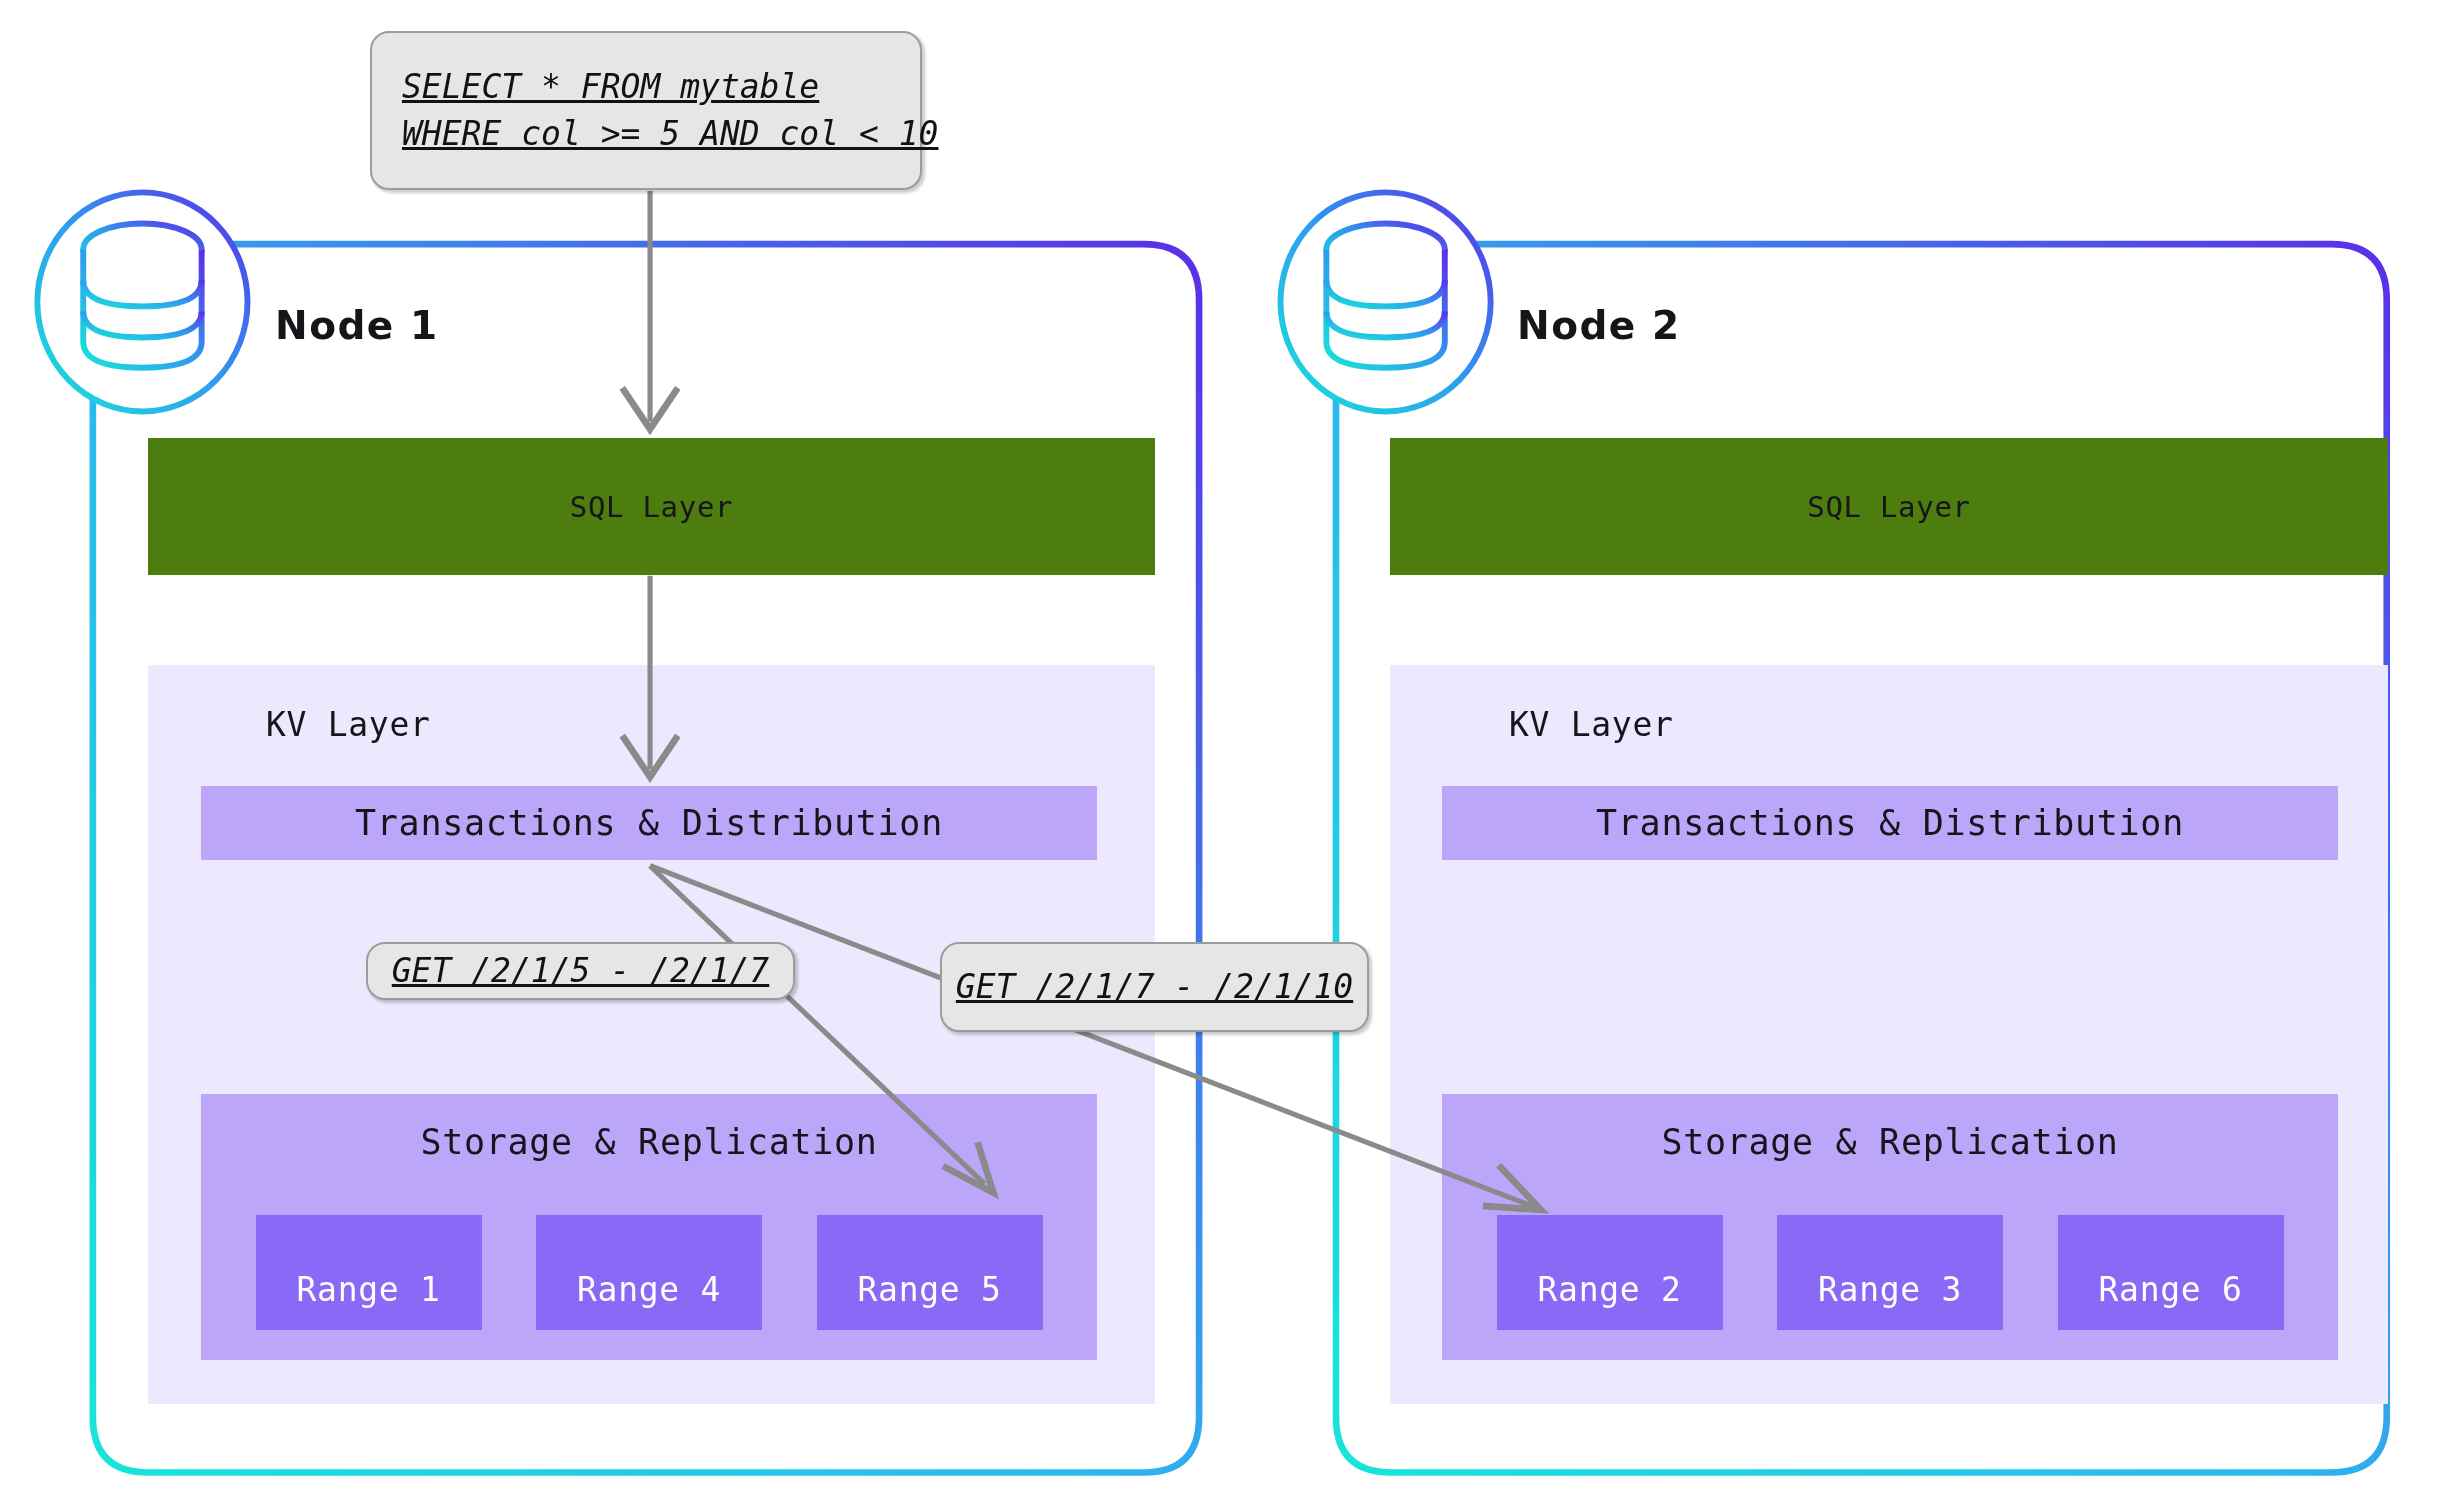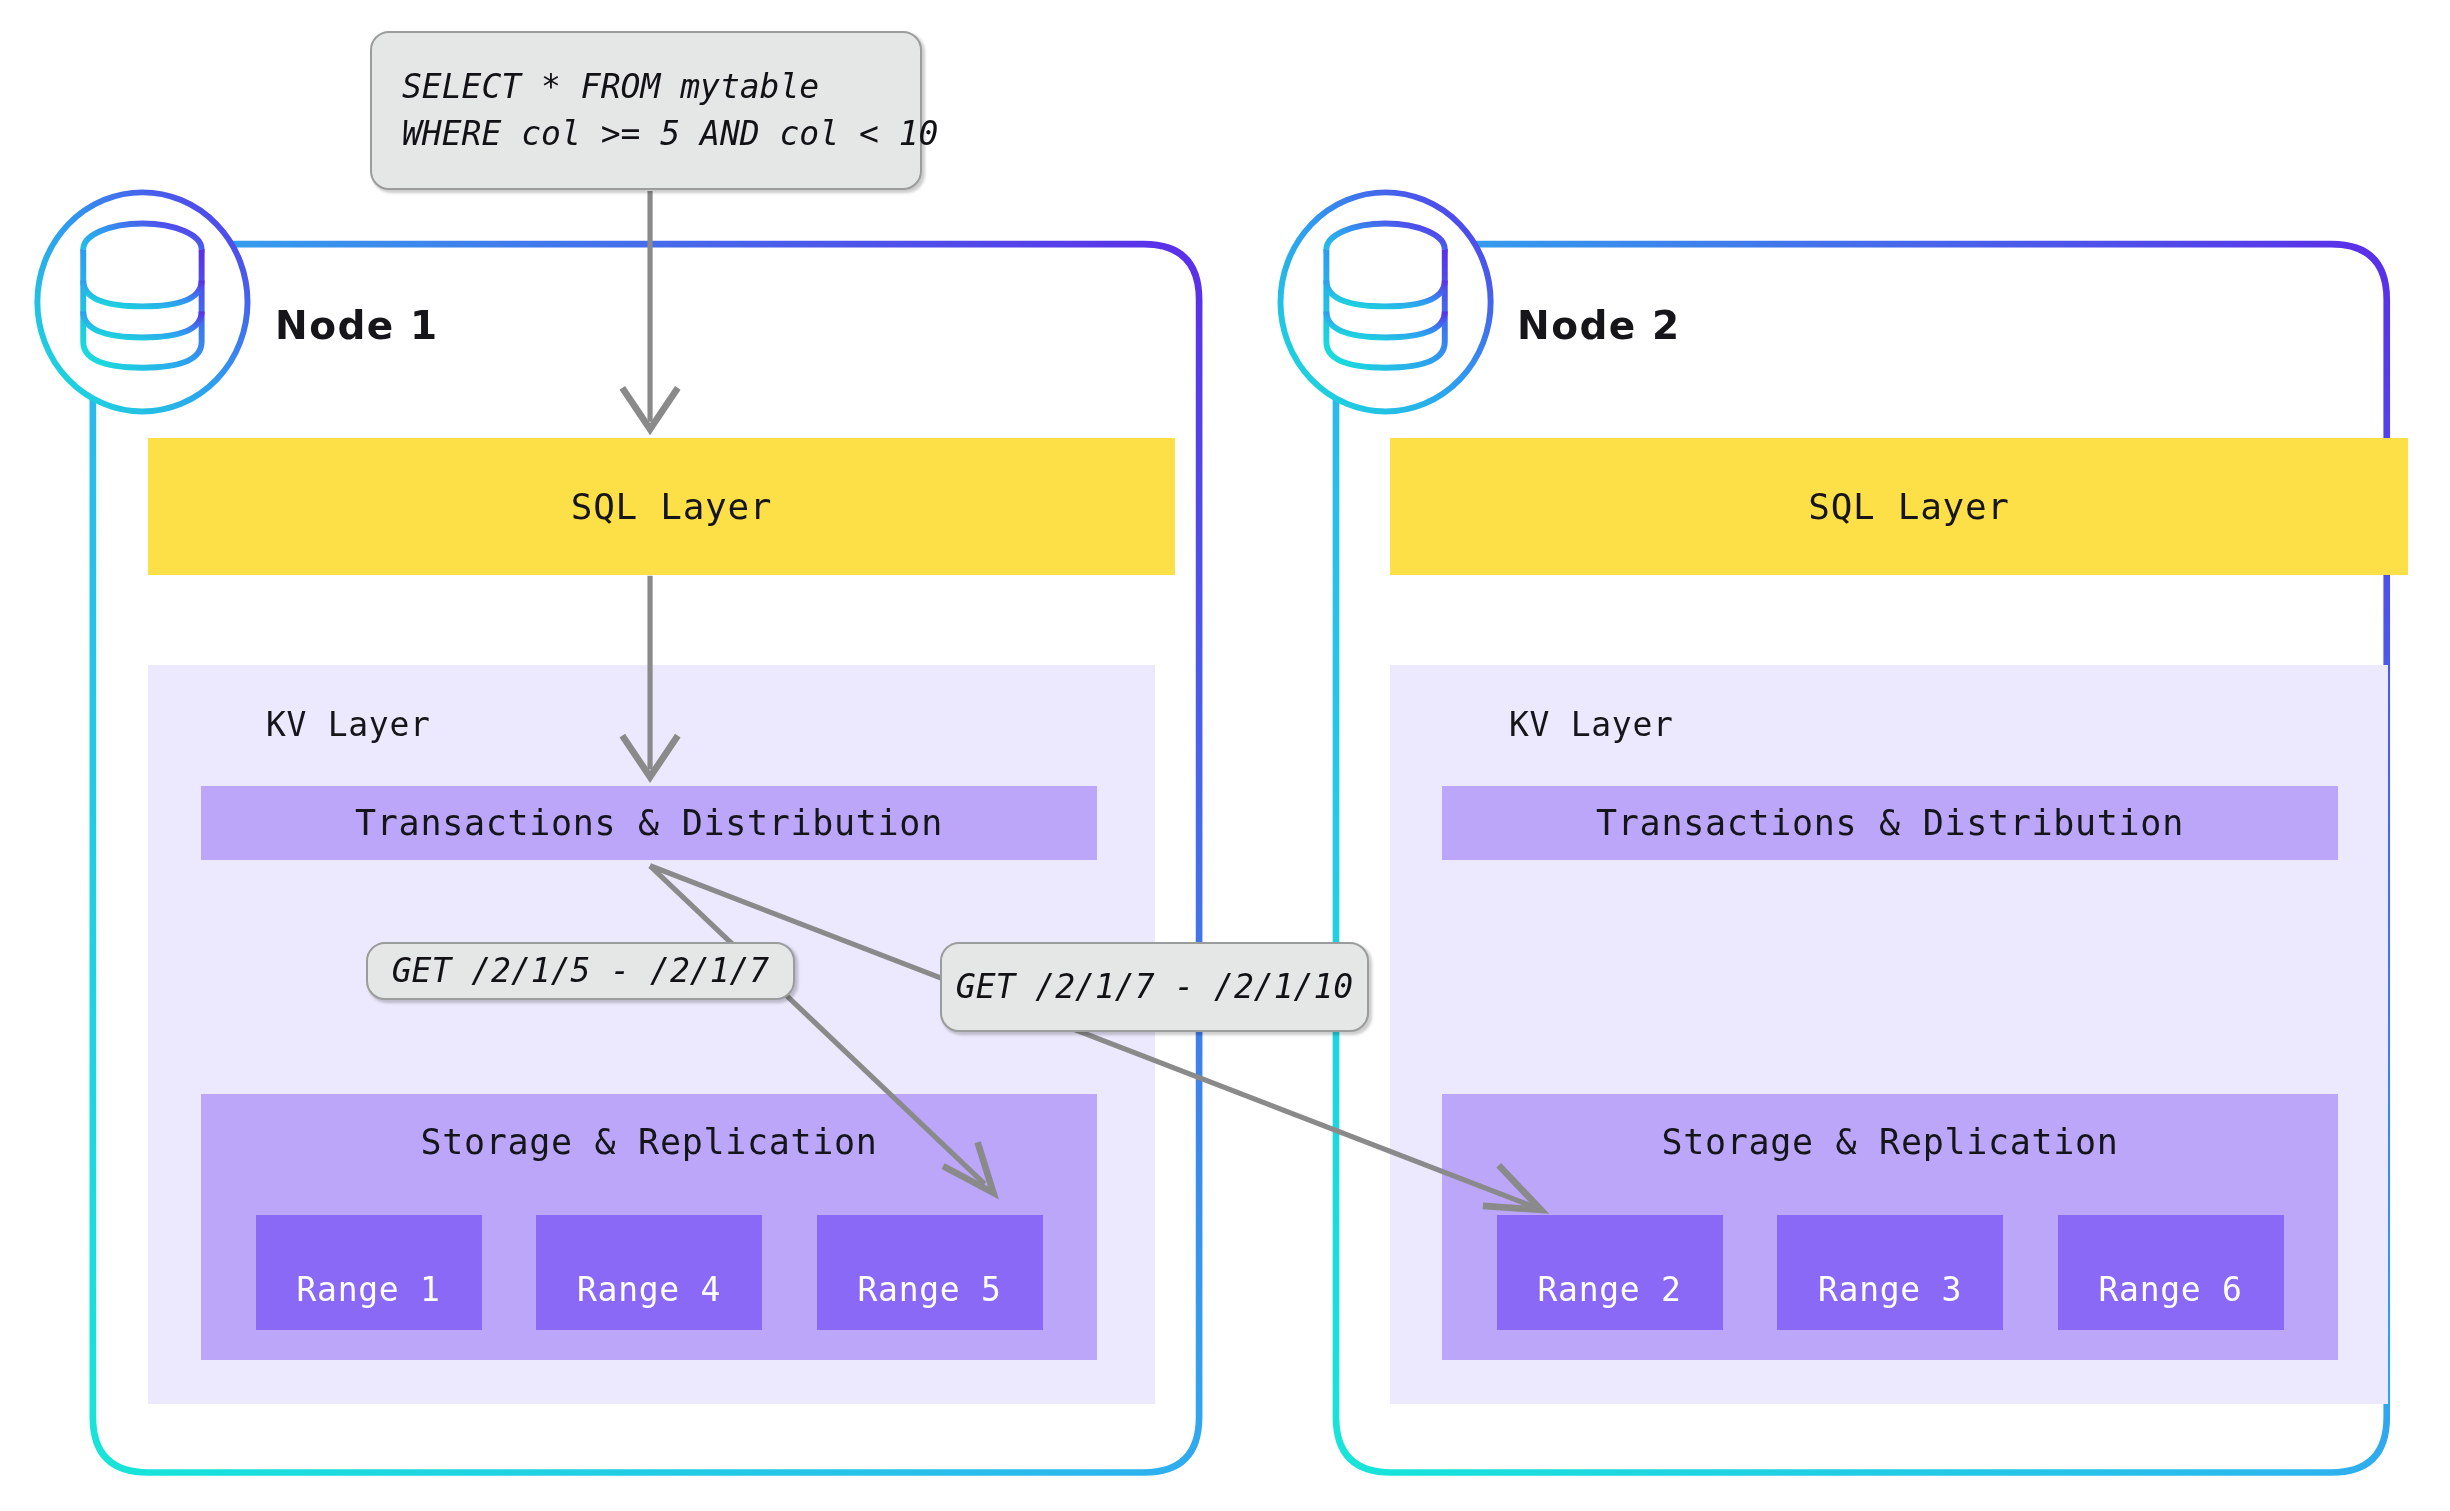--- a/index.html
+++ b/index.html
@@ -17,23 +17,23 @@
   
   .node-title{
     position:absolute;z-index:20;
     font-family:"DejaVu Sans","Liberation Sans",sans-serif;
     font-weight:bold;font-size:39px;color:#16161a;letter-spacing:1.5px;
     white-space:nowrap;
   }
 
   .sql-layer{
     position:absolute;z-index:10;
-    background:#fde047;
+    background:#4d7c0f;
     display:flex;align-items:center;justify-content:center;
-    font-size:36px;color:#15151a;letter-spacing:0.7px;padding-left:20px;
+    font-size:29px;color:#15151a;letter-spacing:0.7px;
   }
 
   .kv-panel{
     position:absolute;z-index:10;
     background:#ece8fd;
   }
   .kv-label{
     position:absolute;z-index:12;
     font-size:33px;color:#15151a;letter-spacing:0.7px;white-space:nowrap;text-align:center;
   }
@@ -66,21 +66,21 @@
 
   
   .bubble{
     position:absolute;z-index:40;
     background:#e5e6e6;border:2.2px solid #9b9c9c;border-radius:19px;
     box-shadow:2.2px 2.2px 3px rgba(0,0,0,0.20);
     display:flex;flex-direction:column;justify-content:center;
     font-style:italic;font-size:33px;color:#121216;letter-spacing:0px;
     box-sizing:border-box;
   }
-  .bubble span{display:block;white-space:pre;line-height:1.42;}
+  .bubble span{display:block;white-space:pre;line-height:1.42;text-decoration:underline;}
   .bubble.code{padding:25px 30px;align-items:flex-start;}
   .bubble.tag{padding:0 28px;align-items:center;justify-content:center;}
 </style>
 </head>
 <body>
 
 <div id="stage">
 
   <svg id="borders-layer" class="svg-layer" viewBox="0 0 3310 2042">
     <defs>

